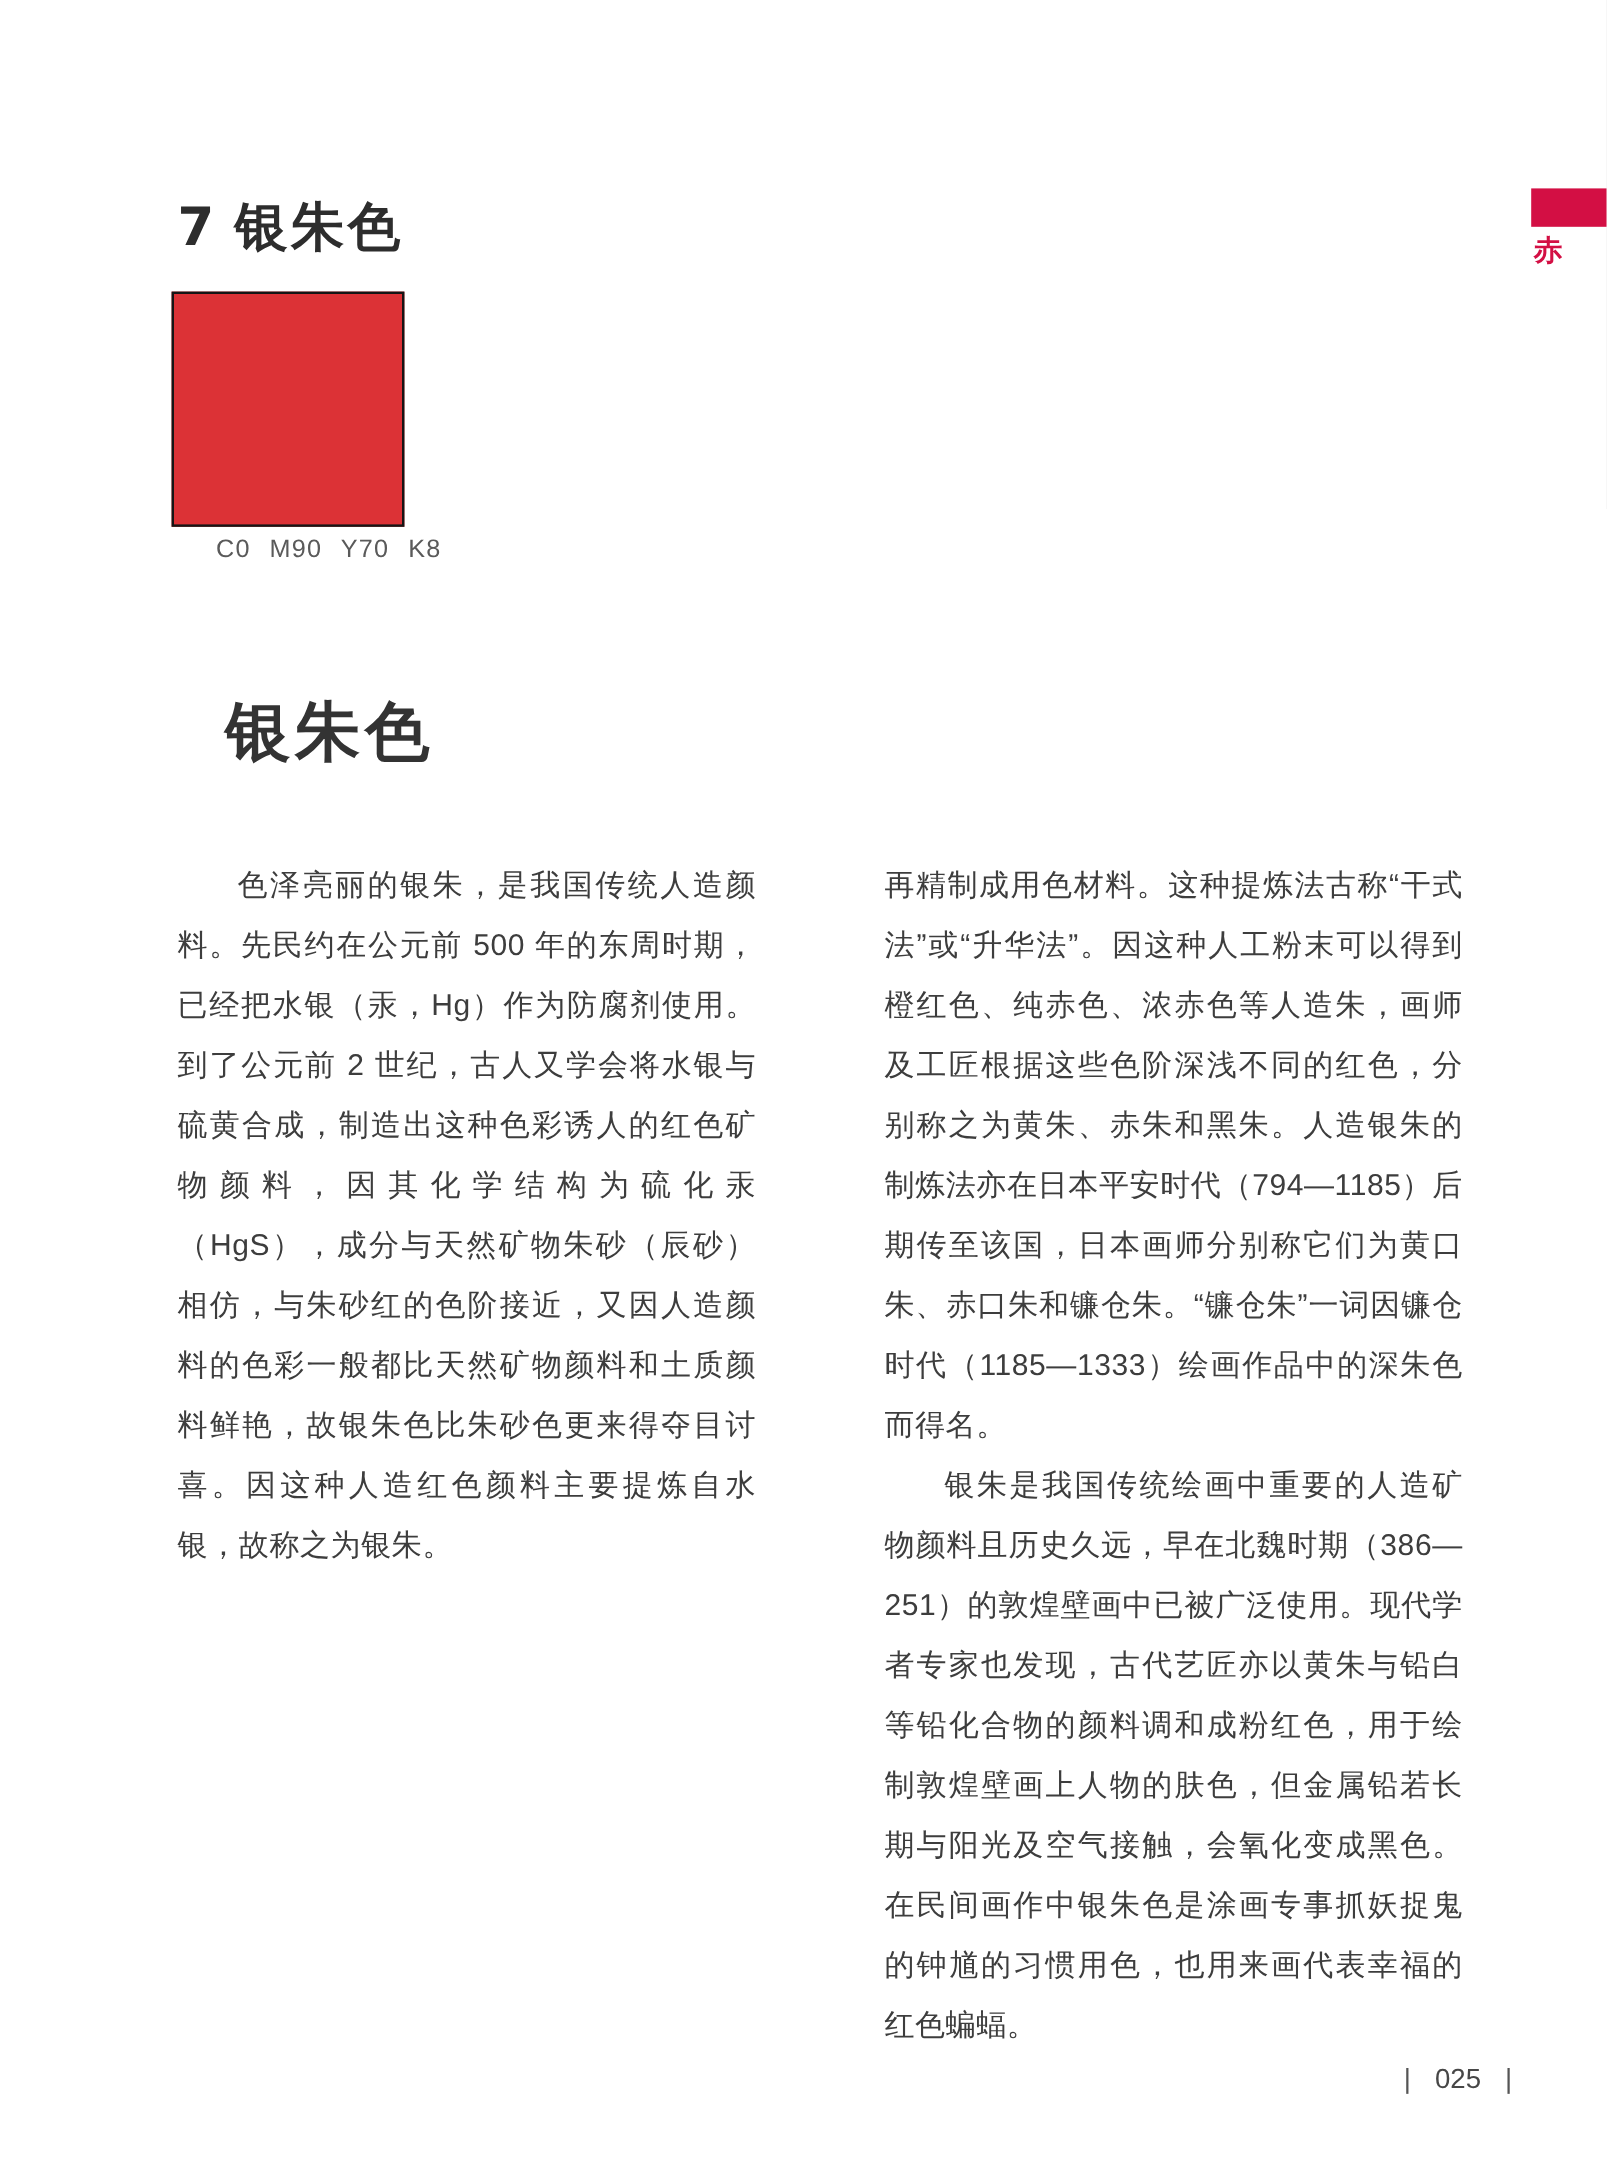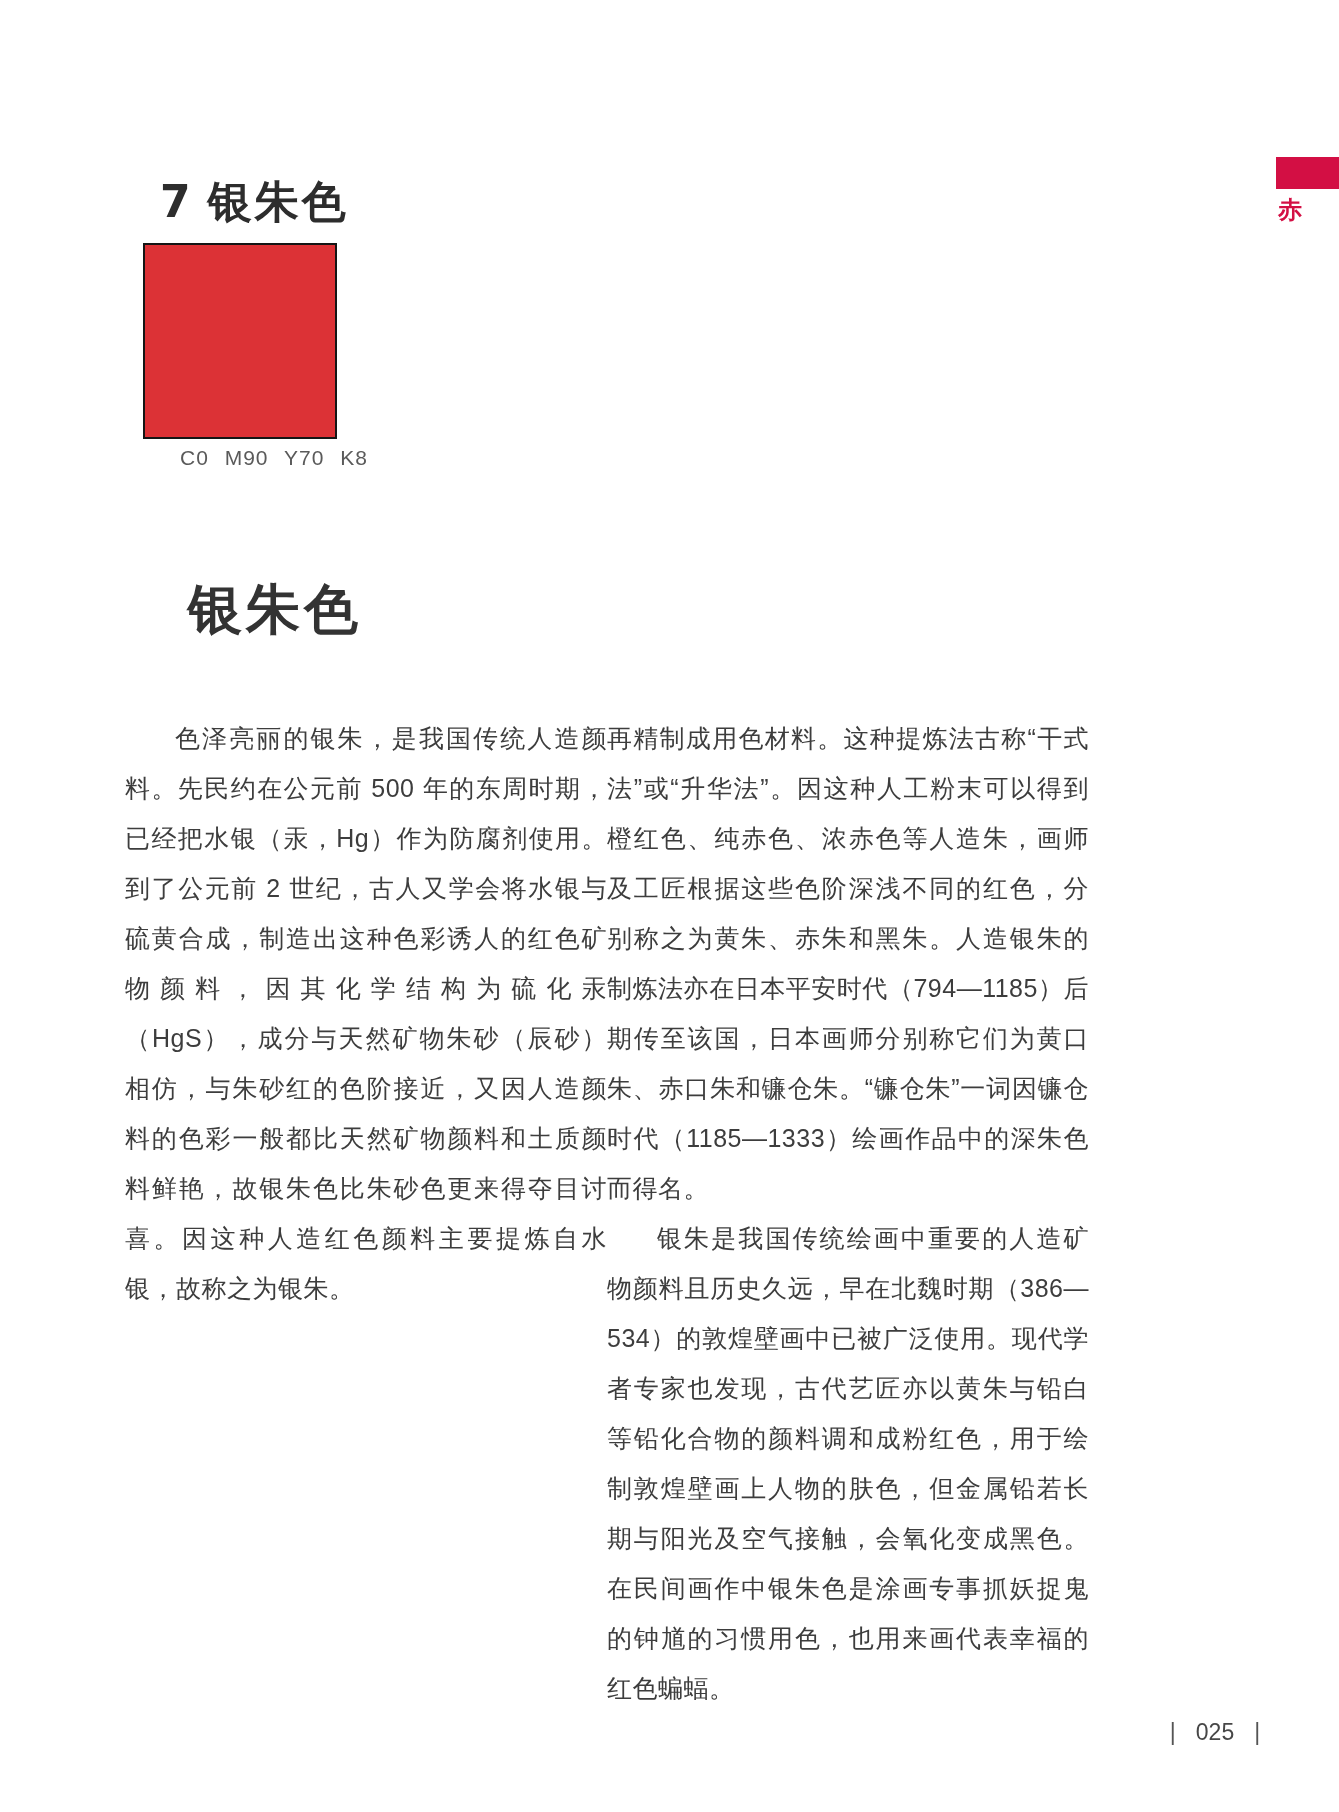--- a/index.html
+++ b/index.html
@@ -8,21 +8,21 @@
     width:1339px; height:1812px;
     margin:0 auto;
     background:#ffffff;
     overflow:hidden;
     font-family:"Liberation Sans","DejaVu Sans",sans-serif;
   }
 
   
   .chapter-heading {
     position:absolute; left:148px; top:166px;
-    margin:12px;
+    margin:0;
     font-family:"DejaVu Sans",sans-serif;
     font-weight:900;
     font-size:44px;
     line-height:1.1;
     letter-spacing:3px;
     color:#2d2d2d;
     white-space:nowrap;
   }
   .chapter-heading .num { margin-right:14px; }
 
@@ -65,23 +65,24 @@
     font-family:"Liberation Serif","DejaVu Serif",serif;
     font-weight:700;
     font-size:54px;
     letter-spacing:4px;
     color:#333333;
     white-space:nowrap;
   }
 
   
   .columns {
-    position:absolute; left:125px; top:713px;
+    position:absolute; left:148px; top:713px;
     width:1071px;
     display:flex;
+    gap:107px;
   }
   .col { width:482px; }
   .col p {
     margin:0;
     font-size:25px;
     line-height:50px;
     text-align:justify;
     color:#3d3d3d;
     letter-spacing:0.5px;
   }
@@ -114,21 +115,21 @@
   <div class="cmyk">C0 M90 Y70 K8</div>
 
   <h2 class="section-title">银朱色</h2>
 
   <div class="columns">
     <div class="col">
       <p class="indent">色泽亮丽的银朱，是我国传统人造颜料。先民约在公元前 500 年的东周时期，已经把水银（汞，Hg）作为防腐剂使用。到了公元前 2 世纪，古人又学会将水银与硫黄合成，制造出这种色彩诱人的红色矿物颜料，因其化学结构为硫化汞（HgS），成分与天然矿物朱砂（辰砂）相仿，与朱砂红的色阶接近，又因人造颜料的色彩一般都比天然矿物颜料和土质颜料鲜艳，故银朱色比朱砂色更来得夺目讨喜。因这种人造红色颜料主要提炼自水银，故称之为银朱。</p>
     </div>
     <div class="col">
       <p>再精制成用色材料。这种提炼法古称“干式法”或“升华法”。因这种人工粉末可以得到橙红色、纯赤色、浓赤色等人造朱，画师及工匠根据这些色阶深浅不同的红色，分别称之为黄朱、赤朱和黑朱。人造银朱的制炼法亦在日本平安时代（794—1185）后期传至该国，日本画师分别称它们为黄口朱、赤口朱和镰仓朱。“镰仓朱”一词因镰仓时代（1185—1333）绘画作品中的深朱色而得名。</p>
-      <p class="indent">银朱是我国传统绘画中重要的人造矿物颜料且历史久远，早在北魏时期（386—534）的敦煌壁画中已被广泛使用。现代学者专家也发现，古代艺匠亦以黄朱与铅白等铅化合物的颜料调和成粉红色，用于绘制敦煌壁画上人物的肤色，但金属铅若长期与阳光及空气接触，会氧化变成黑色。在民间画作中银朱色是涂画专事抓妖捉鬼的钟馗的习惯用色，也用来画代表幸福的红色蝙蝠。</p>
+      <p class="indent">银朱是我国传统绘画中重要的人造矿物颜料且历史久远，早在北魏时期（386—251）的敦煌壁画中已被广泛使用。现代学者专家也发现，古代艺匠亦以黄朱与铅白等铅化合物的颜料调和成粉红色，用于绘制敦煌壁画上人物的肤色，但金属铅若长期与阳光及空气接触，会氧化变成黑色。在民间画作中银朱色是涂画专事抓妖捉鬼的钟馗的习惯用色，也用来画代表幸福的红色蝙蝠。</p>
     </div>
   </div>
 
   <div class="footer">
     <span class="sep">|</span>
     <span>025</span>
     <span class="sep">|</span>
   </div>
 
 </div>

